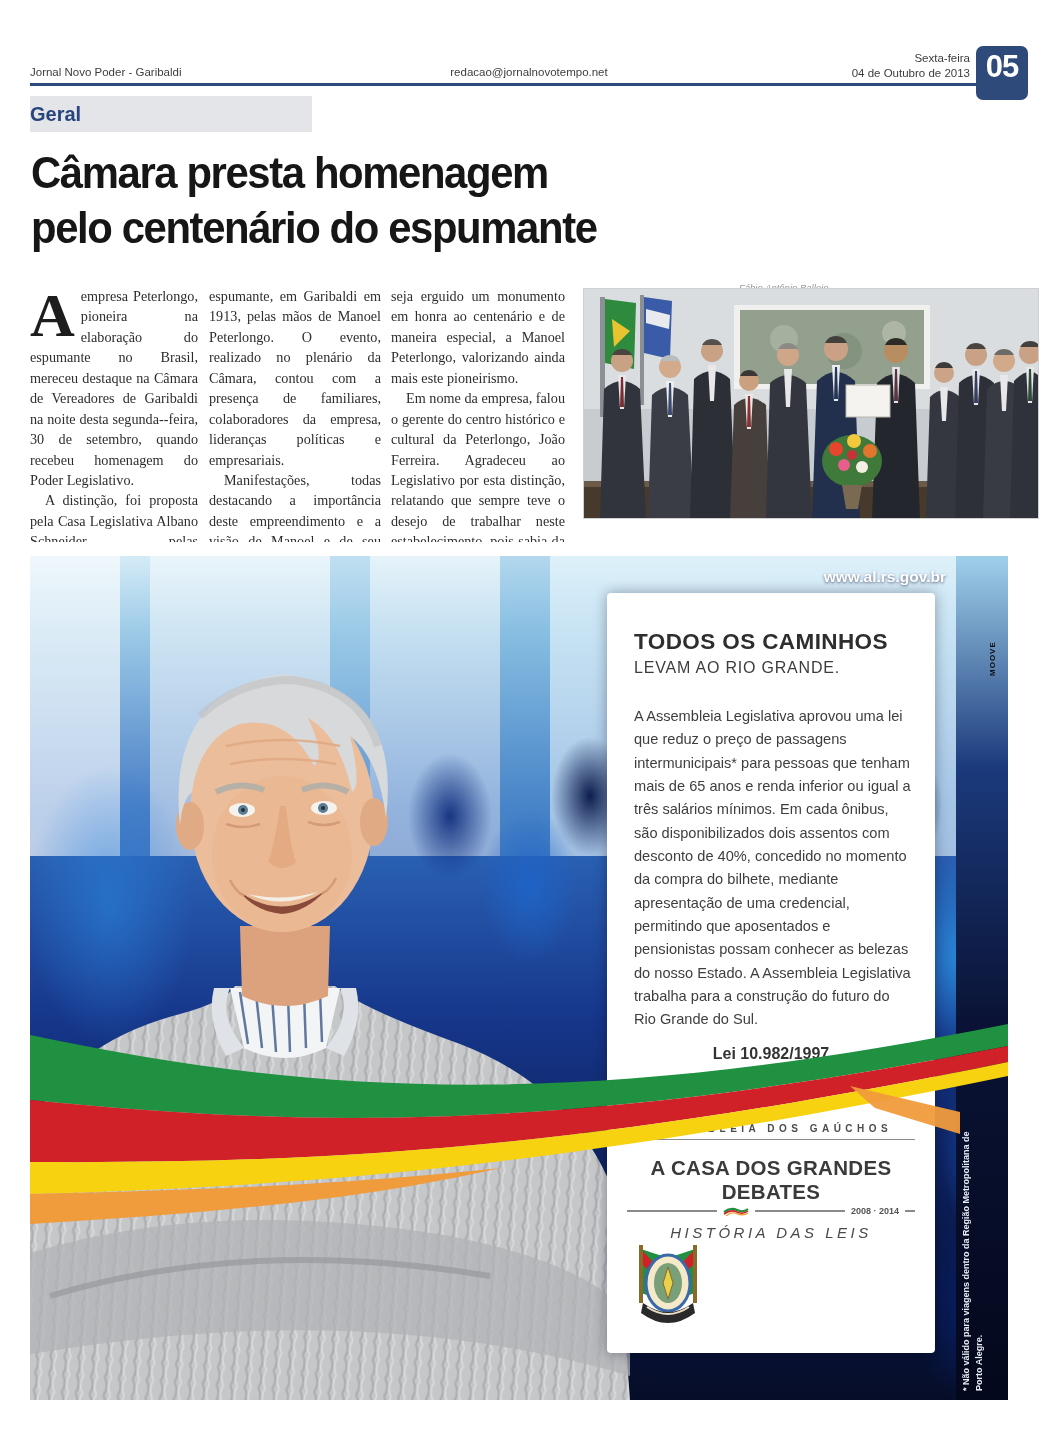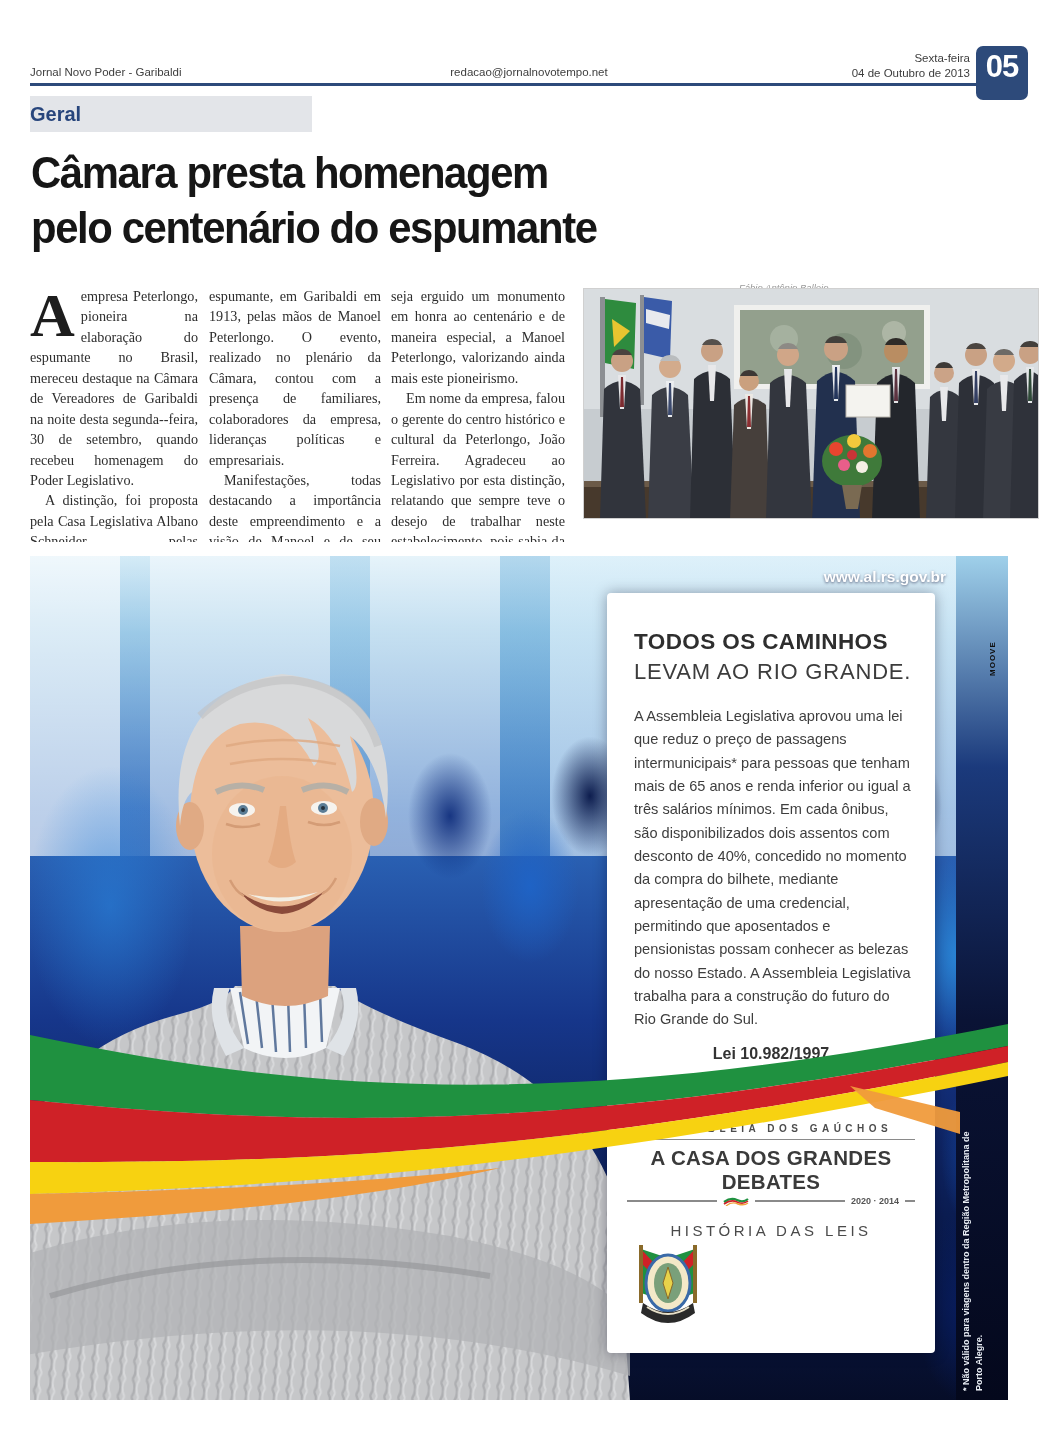--- a/index.html
+++ b/index.html
@@ -74,33 +74,33 @@
   #man-svg { position:absolute; left:0; top:40px; }
 
   
   #ribbon-svg { position:absolute; left:0; top:460px; z-index:6; }
 
   
   #ad-panel { position:absolute; left:577px; top:37px; width:328px; height:760px; background:#fff;
               border-radius:4px; z-index:4; box-shadow:0 0 14px rgba(0,0,30,.35); }
   #ad-head-bold { position:absolute; left:27px; top:36px; font-size:22.5px; font-weight:bold;
                   color:#2e2e2e; letter-spacing:.4px; }
-  #ad-head-light { position:absolute; left:27px; top:66px; font-size:22px; color:#3c3c3c; letter-spacing:.8px; }
+  #ad-head-light { position:absolute; left:27px; top:66px; font-size:16px; color:#3c3c3c; letter-spacing:.8px; }
   #ad-body { position:absolute; left:27px; top:112px; width:280px; font-size:14.6px; line-height:1.6;
              color:#3e3e3e; }
   #ad-law { position:absolute; left:0; top:452px; width:100%; text-align:center; font-size:16px;
             font-weight:bold; color:#333; }
   #ad-slogans { position:absolute; left:20px; top:530px; width:288px; text-align:center; }
   #slogan-top { font-size:10px; font-weight:bold; letter-spacing:4.5px; color:#4c4c4c;
                 border-bottom:1.5px solid #8a8a8a; padding-bottom:5px; }
-  #slogan-main { font-size:20.5px; font-weight:bold; color:#3a3a3a; letter-spacing:.3px; margin-top:6px; }
+  #slogan-main { font-size:20.5px; font-weight:bold; color:#3a3a3a; letter-spacing:.3px; margin-top:16px; }
   .divider-row { display:flex; align-items:center; gap:6px; margin-top:2px; }
   .divider-row .line { flex:1; height:1.5px; background:#8a8a8a; }
   #term { font-size:9px; font-weight:bold; color:#555; white-space:nowrap; }
-  #slogan-bottom { font-size:15px; letter-spacing:3.5px; color:#4a4a4a; margin-top:16px; }
+  #slogan-bottom { font-size:15px; letter-spacing:3.5px; color:#4a4a4a; margin-top:8px;font-style:italic; }
   #logo-row { position:absolute; left:24px; top:648px; width:280px; display:flex; gap:10px; align-items:center; }
   #logo-text { flex:1; text-align:left; }
   .logo-name { font-size:29px; font-weight:bold; color:#262626; line-height:.97; letter-spacing:-.5px; }
   #logo-divider { display:flex; align-items:center; gap:6px; margin:3px 0 2px 0; }
   #logo-divider .line { flex:1; height:2px; background:#6e6e6e; }
   #logo-subtitle { font-size:13.2px; font-weight:bold; color:#2b2b2b; }
 
   #ad-site { position:absolute; right:62px; top:12px; color:#fff; font-weight:bold; font-size:15.5px;
              text-shadow:0 1px 3px rgba(0,0,40,.6); z-index:5; }
   #agency { position:absolute; left:958px; top:120px; transform:rotate(-90deg); transform-origin:left top;
@@ -332,21 +332,21 @@
         <div id="slogan-top">ASSEMBLEIA DOS GAÚCHOS</div>
         <div id="slogan-main">A CASA DOS GRANDES DEBATES</div>
         <div class="divider-row">
           <div class="line"></div>
           <svg class="ribbon-glyph" viewBox="0 0 26 9">
             <path d="M1 5 Q8 0 14 3 Q20 6 25 2" stroke="#1f9140" stroke-width="2.2" fill="none"></path>
             <path d="M1 7 Q8 2 14 5 Q20 8 25 4" stroke="#cf2127" stroke-width="1.6" fill="none"></path>
             <path d="M3 9 Q9 4 15 7 Q21 9 25 6" stroke="#f0a23c" stroke-width="1.4" fill="none"></path>
           </svg>
           <div class="line"></div>
-          <span id="term">2020 · 2014</span>
+          <span id="term">2008 · 2014</span>
           <div class="line" style="max-width:10px"></div>
         </div>
         <div id="slogan-bottom">HISTÓRIA DAS LEIS</div>
       </div>
 
       <div id="logo-row">
         <svg width="74" height="96" viewBox="0 0 74 96">
           <path d="M10 8 L34 16 L34 60 L10 52 Z" fill="#1f9140"></path>
           <path d="M10 8 L34 34 L34 46 L10 22 Z" fill="#cf2127"></path>
           <path d="M64 8 L40 16 L40 60 L64 52 Z" fill="#1f9140"></path>

